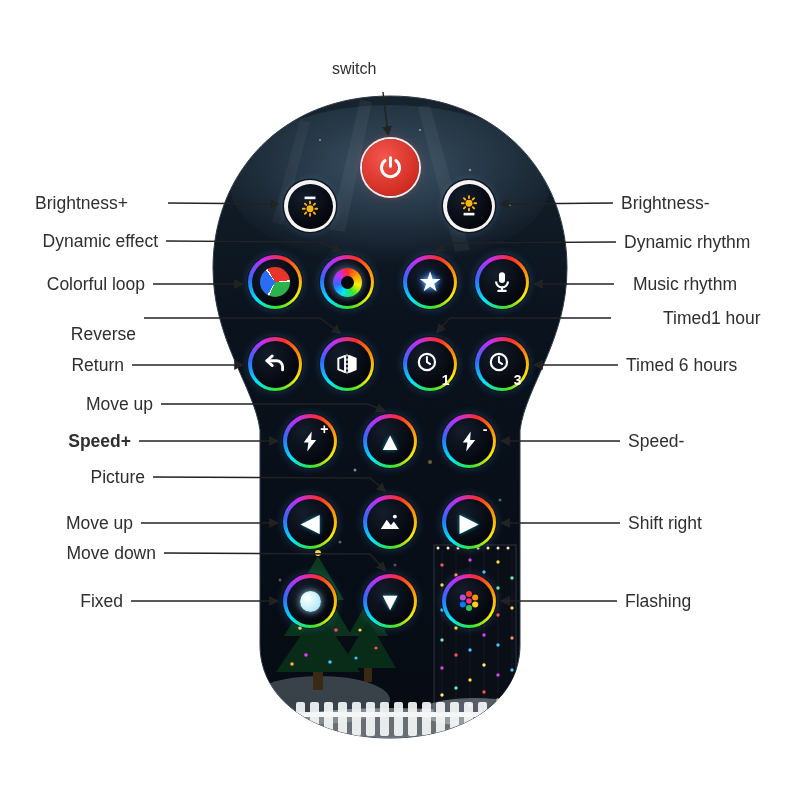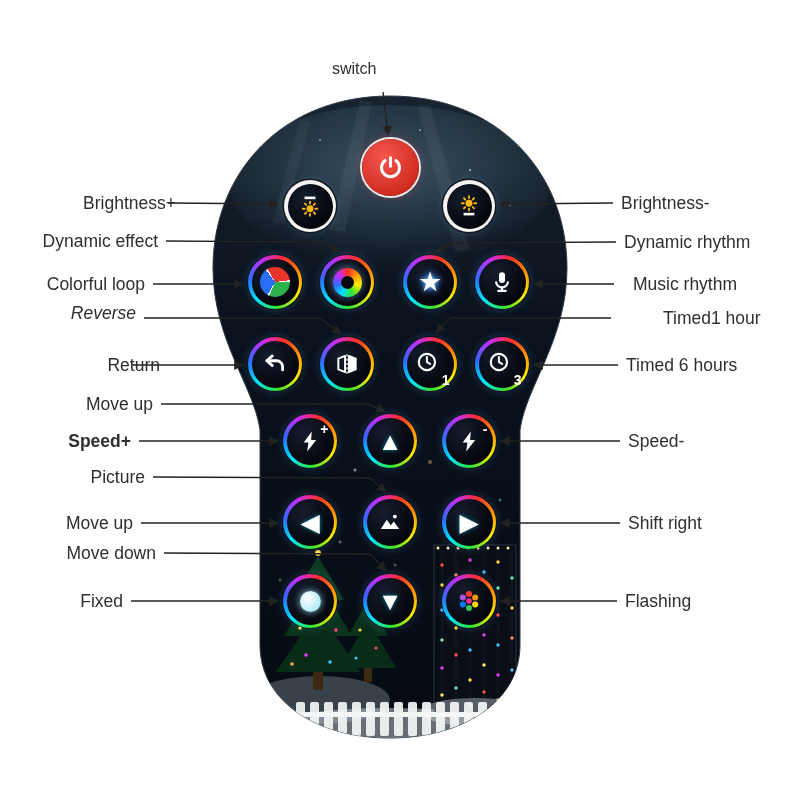--- a/index.html
+++ b/index.html
@@ -433,25 +433,25 @@
     <circle cx="12" cy="18" r="2.6" fill="#34c759"></circle>
     <circle cx="6.7" cy="15" r="2.6" fill="#007aff"></circle>
     <circle cx="6.7" cy="9" r="2.6" fill="#af52de"></circle>
     <circle cx="12" cy="12" r="2.4" fill="#ff2d92"></circle>
   </svg>
     </div>
 </div>
 
 <div class="switch-label" style="left:332px;top:60px;">switch</div>
 
-<div class="label l" style="right:624px;top:192px;margin-left:29px;">Brightness+</div>
+<div class="label l" style="right:672px;top:192px;margin-left:29px;">Brightness+</div>
 <div class="label l" style="right:642px;top:230px;">Dynamic effect</div>
 <div class="label l" style="right:655px;top:273px;">Colorful loop</div>
-<div class="label l" style="right:664px;top:302px;font-style:italic;">Reverse</div>
-<div class="label l" style="right:640px;top:354px;text-align:center;">Return</div>
+<div class="label l" style="right:664px;top:323px;">Reverse</div>
+<div class="label l" style="right:676px;top:354px;text-align:center;">Return</div>
 <div class="label l" style="right:647px;top:393px;">Move up</div>
 <div class="label l" style="right:669px;top:430px;font-weight:bold;">Speed+</div>
 <div class="label l" style="right:655px;top:466px;">Picture</div>
 <div class="label l" style="right:667px;top:512px;">Move up</div>
 <div class="label l" style="right:644px;top:542px;">Move down</div>
 <div class="label l" style="right:677px;top:590px;">Fixed</div>
 
 <div class="label r" style="left:621px;top:192px;">Brightness-</div>
 <div class="label r" style="left:624px;top:231px;">Dynamic rhythm</div>
 <div class="label r" style="left:622px;top:273px;margin-left:11px;">Music rhythm</div>

